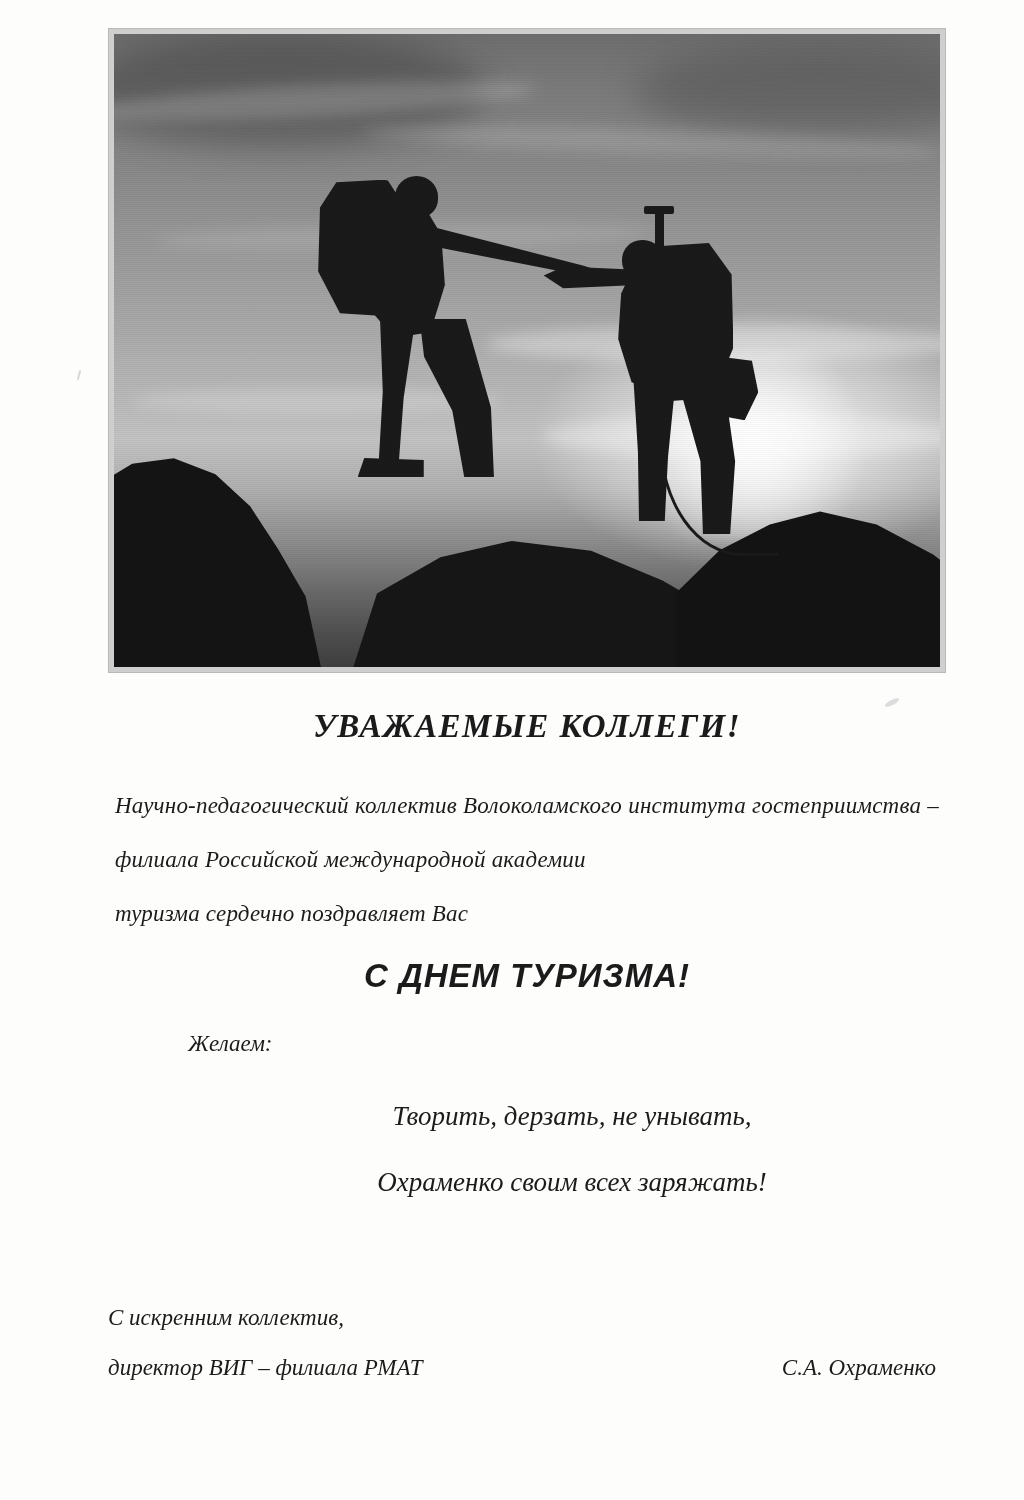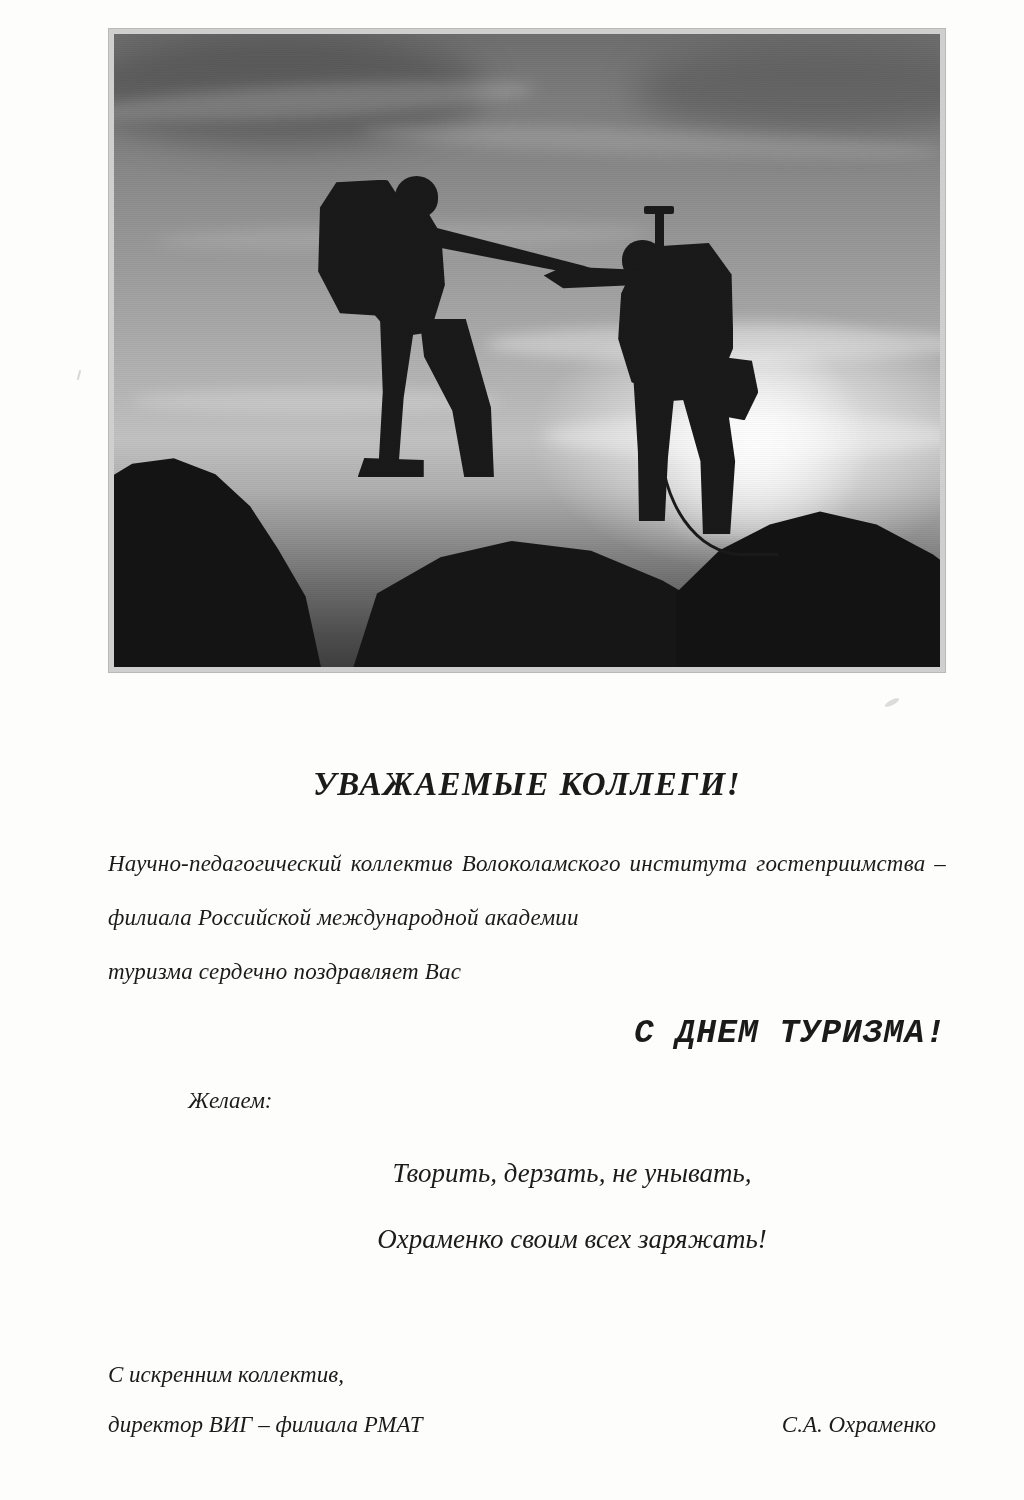--- a/index.html
+++ b/index.html
@@ -199,50 +199,50 @@
     background-image:
       repeating-linear-gradient(0deg, rgba(0,0,0,0.035) 0px, rgba(0,0,0,0.035) 1px, rgba(255,255,255,0.02) 1px, rgba(255,255,255,0.02) 2px);
     mix-blend-mode: multiply;
     pointer-events: none;
   }
 
   
   .doc-text {
     position: absolute;
     left: 108px;
-    top: 766px;
+    top: 708px;
     width: 838px;
   }
   .heading-main {
     text-align: center;
     font-style: italic;
     font-weight: bold;
     font-size: 33px;
     letter-spacing: 1.5px;
     margin: 0 0 34px 0;
     font-family: "Liberation Serif", serif;
   }
   .para {
     font-style: italic;
     font-size: 23px;
     line-height: 54px;
-    margin: 0;
+    margin: 7px;
     text-align: justify;
     font-family: "Liberation Serif", serif;
     letter-spacing: 0.2px;
   }
   .para .lastline { display: block; text-align: left; }
   .heading-sub {
-    text-align: right;
+    text-align: center;
     font-style: italic;
     font-weight: bold;
     font-size: 33px;
     letter-spacing: 1px;
     margin: 16px 0 36px 0;
-    font-family: Liberation Mono, monospace;
+    font-family: Liberation Sans, sans-serif;
   }
   .wish-label {
     font-style: italic;
     font-size: 23px;
     margin: 0 0 26px 80px;
   }
   .verse {
     font-style: italic;
     font-size: 27px;
     line-height: 66px;

